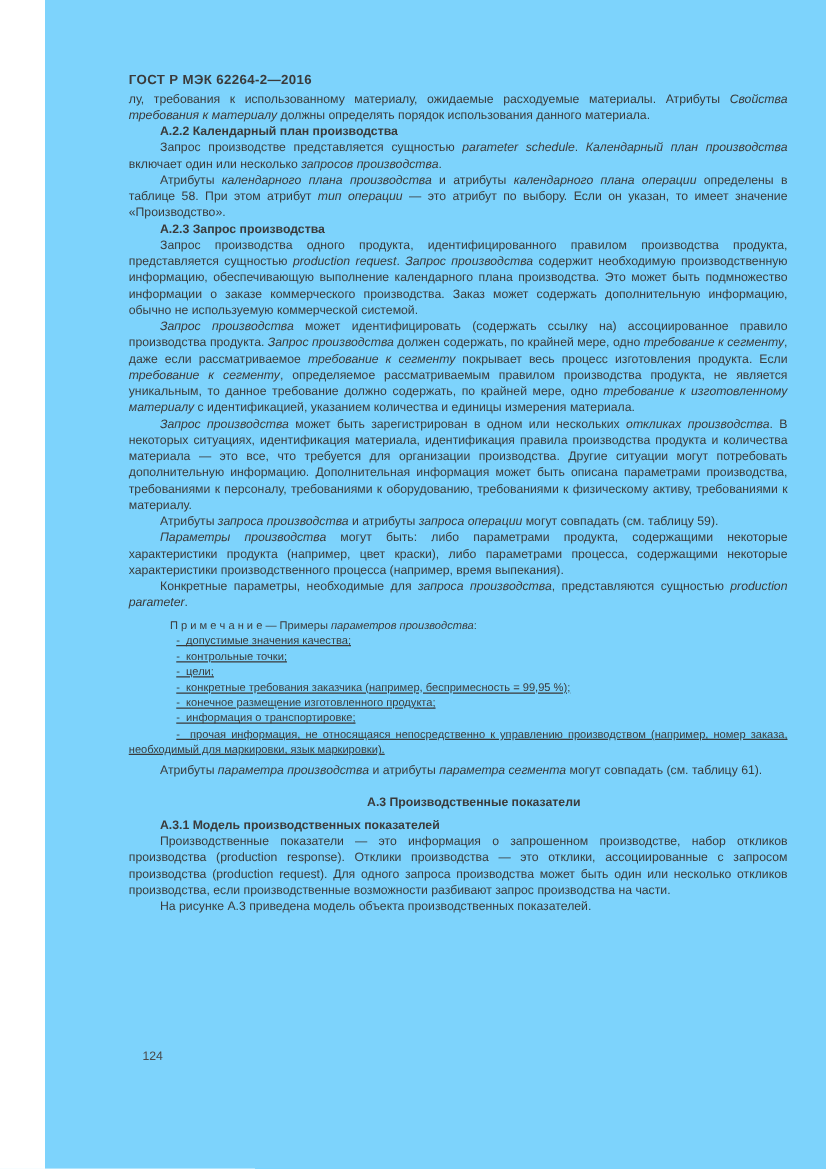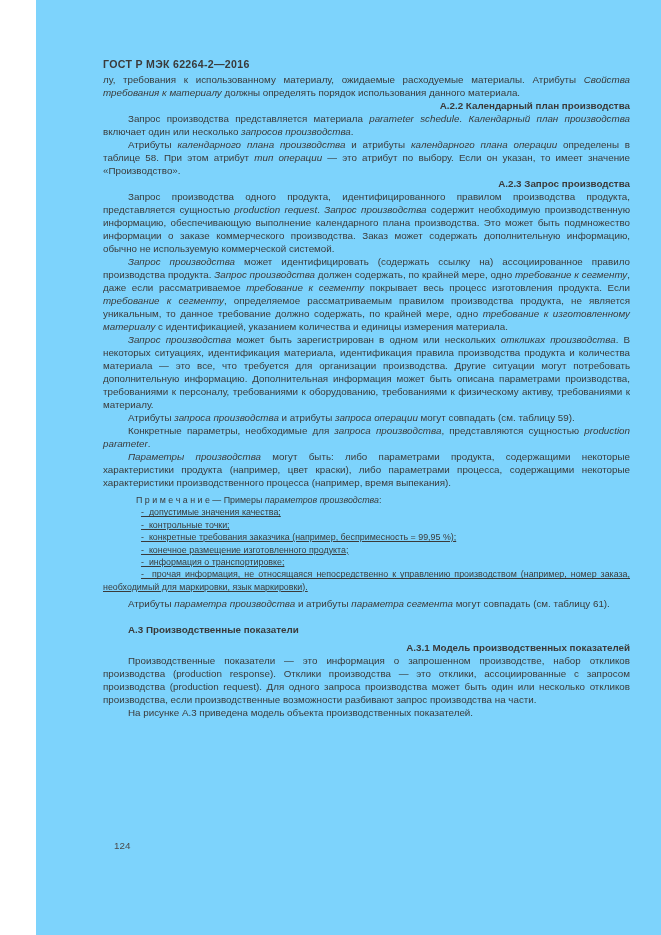--- a/index.html
+++ b/index.html
@@ -34,26 +34,26 @@
     font-size: 9.8px;
     line-height: 13px;
     text-align: justify;
   }
   .doc-body p { margin: 0; }
   p.para { text-indent: 25px; }
   p.para.noindent { text-indent: 0; }
   p.heading {
     font-weight: bold;
     text-indent: 25px;
-    text-align: right;
+    text-align: left;
   }
   p.heading2 {
     font-weight: bold;
     text-indent: 25px;
-    text-align: left;
+    text-align: center;
     margin: 13px 0 5px 0 !important;
   }
   .note {
     font-size: 8.9px;
     line-height: 12.4px;
     margin: 5px 0 4px 0;
   }
   .note p { margin: 0; }
   .note .note-lead { text-indent: 33px; }
   .note .note-item { text-indent: 38px; text-decoration: underline; }
@@ -68,33 +68,34 @@
 </style>
 </head>
 <body>
 
 <div class="page">
   <div class="doc-header">ГОСТ Р МЭК 62264-2—2016</div>
 
   <div class="doc-body">
       <p class="para noindent"><span>лу, требования к использованному материалу, ожидаемые расходуемые материалы. Атрибуты </span><em>Свойства требования к материалу</em><span> должны определять порядок использования данного материала.</span></p>
       <p class="heading">А.2.2 Календарный план производства</p>
-      <p class="para"><span>Запрос производства представляется материала </span><em>parameter schedule</em><span>. </span><em>Календарный план производства</em><span> включает один или несколько </span><em>запросов производства</em><span>.</span></p>
+      <p class="para"><span>Запрос производстве представляется сущностью </span><em>parameter schedule</em><span>. </span><em>Календарный план производства</em><span> включает один или несколько </span><em>запросов производства</em><span>.</span></p>
       <p class="para"><span>Атрибуты </span><em>календарного плана производства</em><span> и атрибуты </span><em>календарного плана операции</em><span> определены в таблице 58. При этом атрибут </span><em>тип операции</em><span> — это атрибут по выбору. Если он указан, то имеет значение «Производство».</span></p>
       <p class="heading">А.2.3 Запрос производства</p>
       <p class="para"><span>Запрос производства одного продукта, идентифицированного правилом производства продукта, представляется сущностью </span><em>production request</em><span>. </span><em>Запрос производства</em><span> содержит необходимую производственную информацию, обеспечивающую выполнение календарного плана производства. Это может быть подмножество информации о заказе коммерческого производства. Заказ может содержать дополнительную информацию, обычно не используемую коммерческой системой.</span></p>
       <p class="para"><em>Запрос производства</em><span> может идентифицировать (содержать ссылку на) ассоциированное правило производства продукта. </span><em>Запрос производства</em><span> должен содержать, по крайней мере, одно </span><em>требование к сегменту</em><span>, даже если рассматриваемое </span><em>требование к сегменту</em><span> покрывает весь процесс изготовления продукта. Если </span><em>требование к сегменту</em><span>, определяемое рассматриваемым правилом производства продукта, не является уникальным, то данное требование должно содержать, по крайней мере, одно </span><em>требование к изготовленному материалу</em><span> с идентификацией, указанием количества и единицы измерения материала.</span></p>
       <p class="para"><em>Запрос производства</em><span> может быть зарегистрирован в одном или нескольких </span><em>откликах производства</em><span>. В некоторых ситуациях, идентификация материала, идентификация правила производства продукта и количества материала — это все, что требуется для организации производства. Другие ситуации могут потребовать дополнительную информацию. Дополнительная информация может быть описана параметрами производства, требованиями к персоналу, требованиями к оборудованию, требованиями к физическому активу, требованиями к материалу.</span></p>
       <p class="para"><span>Атрибуты </span><em>запроса производства</em><span> и атрибуты </span><em>запроса операции</em><span> могут совпадать (см. таблицу 59).</span></p>
+      <p class="para"><em>Параметры производства</em><span> могут быть: либо параметрами продукта, содержащими некоторые характеристики продукта (например, цвет краски), либо параметрами процесса, содержащими некоторые характеристики производственного процесса (например, время выпекания).</span></p>
       <p class="para"><span>Конкретные параметры, необходимые для </span><em>запроса производства</em><span>, представляются сущностью </span><em>production parameter</em><span>.</span></p>
-      <p class="para"><em>Параметры производства</em><span> могут быть: либо параметрами продукта, содержащими некоторые характеристики продукта (например, цвет краски), либо параметрами процесса, содержащими некоторые характеристики производственного процесса (например, время выпекания).</span></p>
       <div class="note">
         <p class="note-lead"><span>П р и м е ч а н и е  — Примеры </span><em>параметров производства</em><span>:</span></p>
         <p class="note-item">-&nbsp; допустимые значения качества;</p>
         <p class="note-item">-&nbsp; контрольные точки;</p>
+        <p class="note-item">-&nbsp; цели;</p>
         <p class="note-item">-&nbsp; конкретные требования заказчика (например, беспримесность = 99,95 %);</p>
         <p class="note-item">-&nbsp; конечное размещение изготовленного продукта;</p>
         <p class="note-item">-&nbsp; информация о транспортировке;</p>
         <p class="note-item">-&nbsp; прочая информация, не относящаяся непосредственно к управлению производством (например, номер заказа, необходимый для маркировки, язык маркировки).</p>
       </div>
       <p class="para"><span>Атрибуты </span><em>параметра производства</em><span> и атрибуты </span><em>параметра сегмента</em><span> могут совпадать (см. таблицу 61).</span></p>
       <p class="heading2">А.3 Производственные показатели</p>
       <p class="heading">А.3.1 Модель производственных показателей</p>
       <p class="para"><span>Производственные показатели — это информация о запрошенном производстве, набор откликов производства (production response). Отклики производства — это отклики, ассоциированные с запросом производства (production request). Для одного запроса производства может быть один или несколько откликов производства, если производственные возможности разбивают запрос производства на части.</span></p>
       <p class="para"><span>На рисунке А.3 приведена модель объекта производственных показателей.</span></p>

